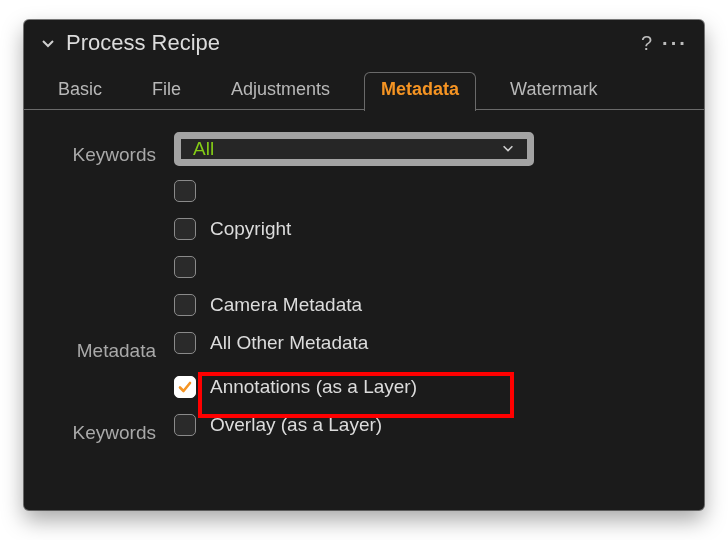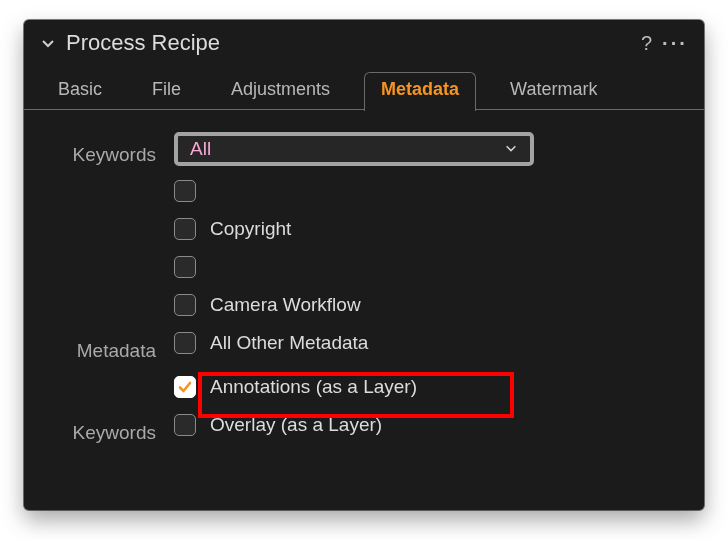--- a/index.html
+++ b/index.html
@@ -105,23 +105,23 @@
     flex: 1;
   }
   .select {
     display: flex;
     align-items: center;
     justify-content: space-between;
     width: 360px;
     height: 34px;
     padding: 0 12px;
     background: #262626;
-    border: 4px solid #a3a3a3;
+    border: 7px solid #a3a3a3;
     border-radius: 5px;
-    color: #f9a8d4;
+    color: #84cc16;
     font-size: 19px;
     cursor: pointer;
   }
   .checkbox-row {
     display: flex;
     align-items: center;
     height: 38px;
   }
   .checkbox {
     width: 22px;
@@ -210,21 +210,21 @@
         </div>
         <div class="checkbox-row">
           <span class="checkbox"></span>
           <span class="cbox-label">Copyright</span>
         </div>
         <div class="checkbox-row">
           <span class="checkbox"></span>
         </div>
         <div class="checkbox-row">
           <span class="checkbox"></span>
-          <span class="cbox-label">Camera Workflow</span>
+          <span class="cbox-label">Camera Metadata</span>
         </div>
         <div class="checkbox-row">
           <span class="checkbox"></span>
           <span class="cbox-label">All Other Metadata</span>
         </div>
       </div>
     </div>
 
     <div class="row">
       <div class="row-label">Keywords</div>

